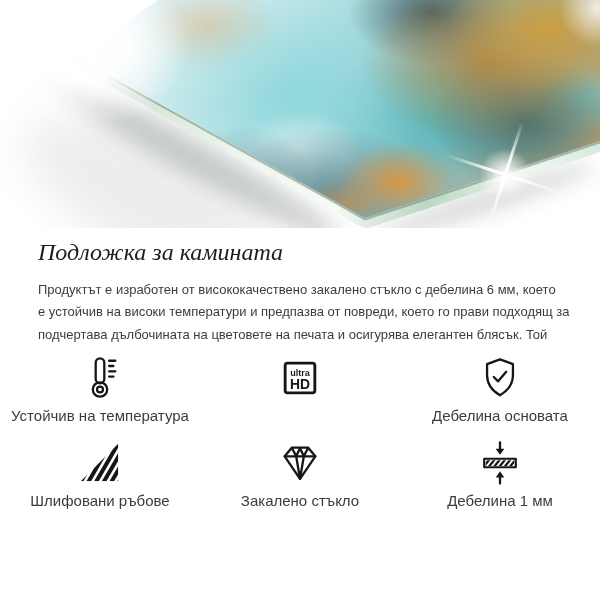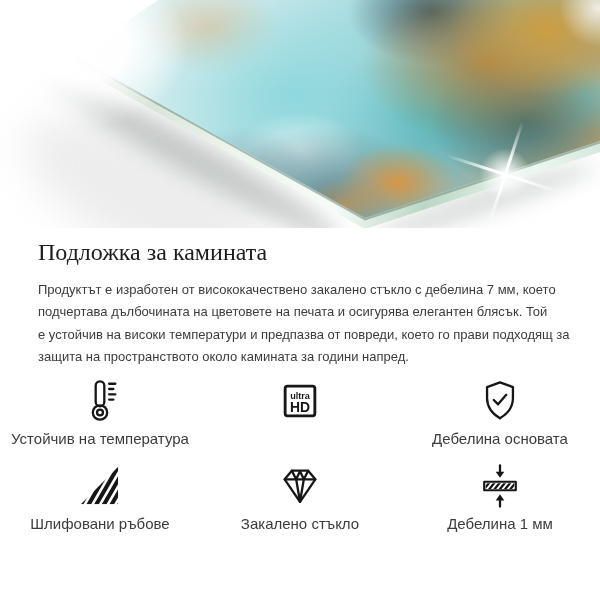--- a/index.html
+++ b/index.html
@@ -46,21 +46,21 @@
   .sparkle{position:absolute;left:505px;top:174px;width:0;height:0;}
   .sparkle .glow{position:absolute;left:-26px;top:-26px;width:52px;height:52px;border-radius:50%;
     background:radial-gradient(circle, rgba(255,255,255,1) 0%, rgba(255,255,255,.6) 30%, rgba(255,255,255,0) 70%);}
   .sparkle .r1{position:absolute;left:-1.5px;top:-55px;width:3px;height:110px;transform:rotate(18deg);
     background:linear-gradient(to bottom, rgba(255,255,255,0) 0%, rgba(255,255,255,.9) 35%, #fff 50%, rgba(255,255,255,.9) 65%, rgba(255,255,255,0) 100%);}
   .sparkle .r2{position:absolute;left:-62px;top:-1.5px;width:124px;height:3px;transform:rotate(18deg);
     background:linear-gradient(to right, rgba(255,255,255,0) 0%, rgba(255,255,255,.9) 35%, #fff 50%, rgba(255,255,255,.9) 65%, rgba(255,255,255,0) 100%);}
 
   
   .title{margin:8px 0 0 38px;font-family:"Liberation Serif",serif;font-weight:400;
-         font-size:24px;line-height:33px;color:#1d1d1d;}
+         font-size:24px;line-height:33px;color:#1d1d1d;font-style:italic;}
   .title span{display:block;}
   .desc{margin:10px 38px 0 38px;font-size:13px;line-height:22.4px;color:#3c3c3c;}
   .desc span{display:block;white-space:nowrap;}
 
   
   .features{width:600px;margin-top:9px;display:grid;grid-template-columns:repeat(3,200px);row-gap:16px;}
   .feature{display:flex;flex-direction:column;align-items:center;}
   .icon-box{height:46px;display:flex;align-items:flex-end;justify-content:center;}
   .feature-label{margin-top:6px;font-size:15px;color:#3c3c3c;}
   .ic{stroke:#161616;fill:none;stroke-width:2.4;stroke-linecap:round;stroke-linejoin:round;}
@@ -83,24 +83,23 @@
       <div class="r1"></div>
       <div class="r2"></div>
     </div>
   </div>
 
   <h1 class="title">
     <span>Подложка за камината</span>
   </h1>
 
   <p class="desc">
-    <span>Продуктът е изработен от висококачествено закалено стъкло с дебелина 7 мм, което</span>
+    <span>Продуктът е изработен от висококачествено закалено стъкло с дебелина 6 мм, което</span>
+    <span>е устойчив на високи температури и предпазва от повреди, което го прави подходящ за</span>
     <span>подчертава дълбочината на цветовете на печата и осигурява елегантен блясък. Той</span>
-    <span>е устойчив на високи температури и предпазва от повреди, което го прави подходящ за</span>
-    <span>защита на пространството около камината за години напред.</span>
   </p>
 
   <div class="features">
 
     <div class="feature">
       <div class="icon-box">
         <svg class="ic" width="46" height="46" viewBox="0 0 48 48">
           <rect x="19.5" y="3.5" width="9" height="26" rx="4.5"></rect>
           <circle cx="24" cy="36" r="7.5"></circle>
           <circle cx="24" cy="36" r="3.1"></circle>

